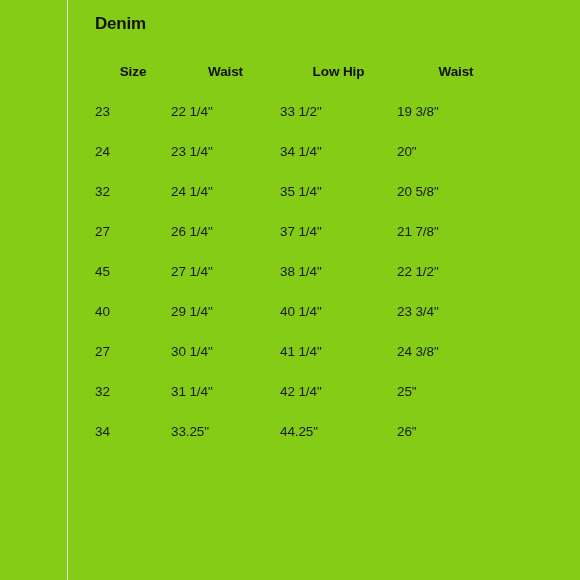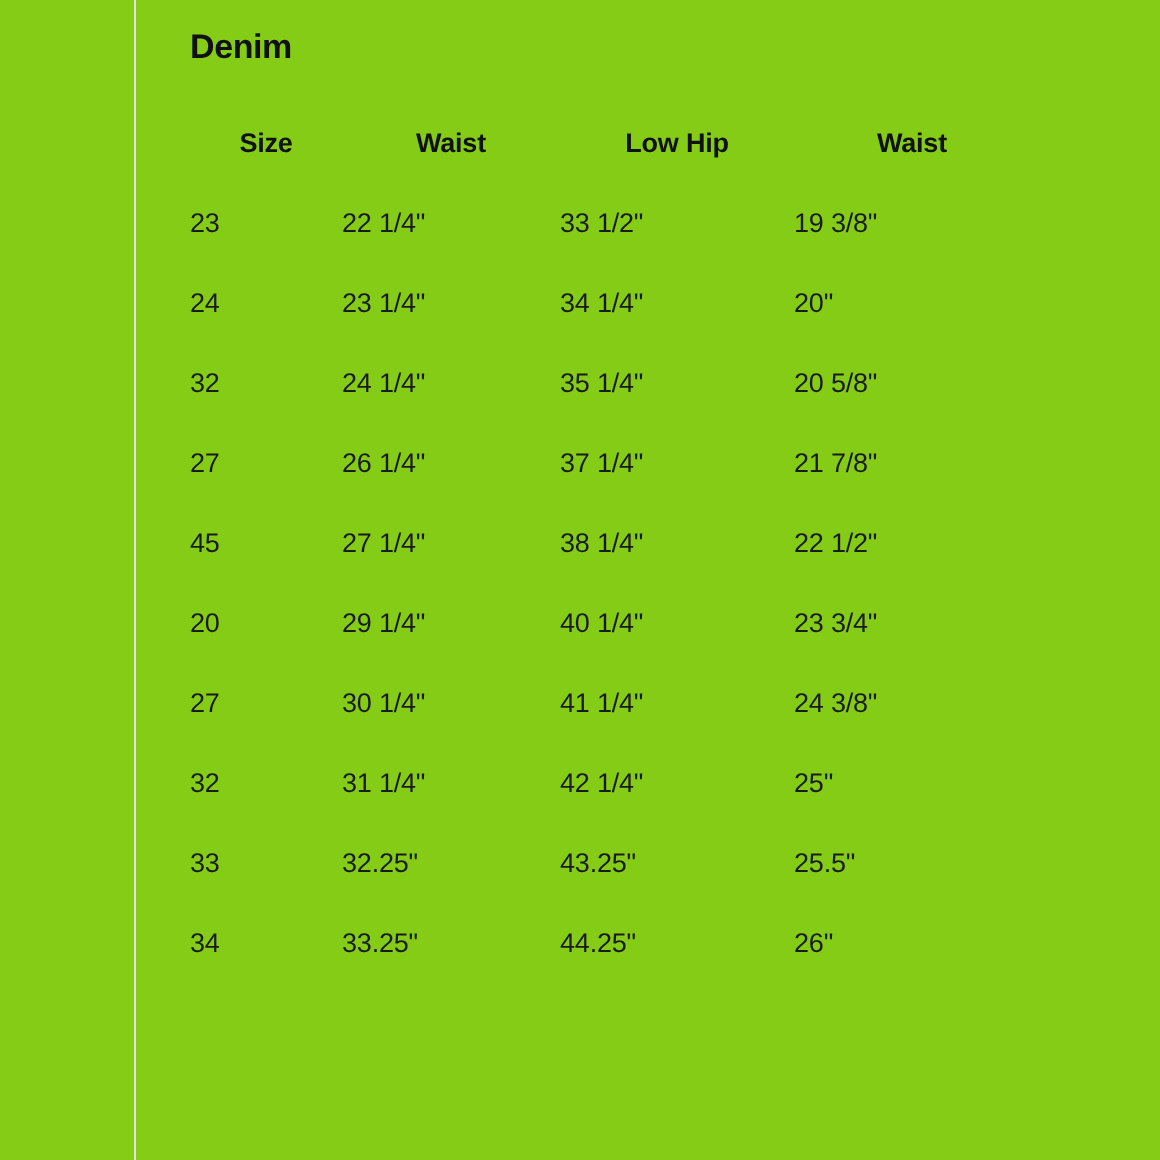--- a/index.html
+++ b/index.html
@@ -138,44 +138,38 @@
           <td>37 1/4"</td>
           <td>21 7/8"</td>
         </tr>
         <tr>
           <td>45</td>
           <td>27 1/4"</td>
           <td>38 1/4"</td>
           <td>22 1/2"</td>
         </tr>
         <tr>
-          <td>20</td>
+          <td>40</td>
           <td>29 1/4"</td>
           <td>40 1/4"</td>
           <td>23 3/4"</td>
         </tr>
         <tr>
           <td>27</td>
           <td>30 1/4"</td>
           <td>41 1/4"</td>
           <td>24 3/8"</td>
         </tr>
         <tr>
           <td>32</td>
           <td>31 1/4"</td>
           <td>42 1/4"</td>
           <td>25"</td>
         </tr>
         <tr>
-          <td>33</td>
-          <td>32.25"</td>
-          <td>43.25"</td>
-          <td>25.5"</td>
-        </tr>
-        <tr>
           <td>34</td>
           <td>33.25"</td>
           <td>44.25"</td>
           <td>26"</td>
         </tr>
       </tbody>
     </table>
 
   </div>
 </div>

